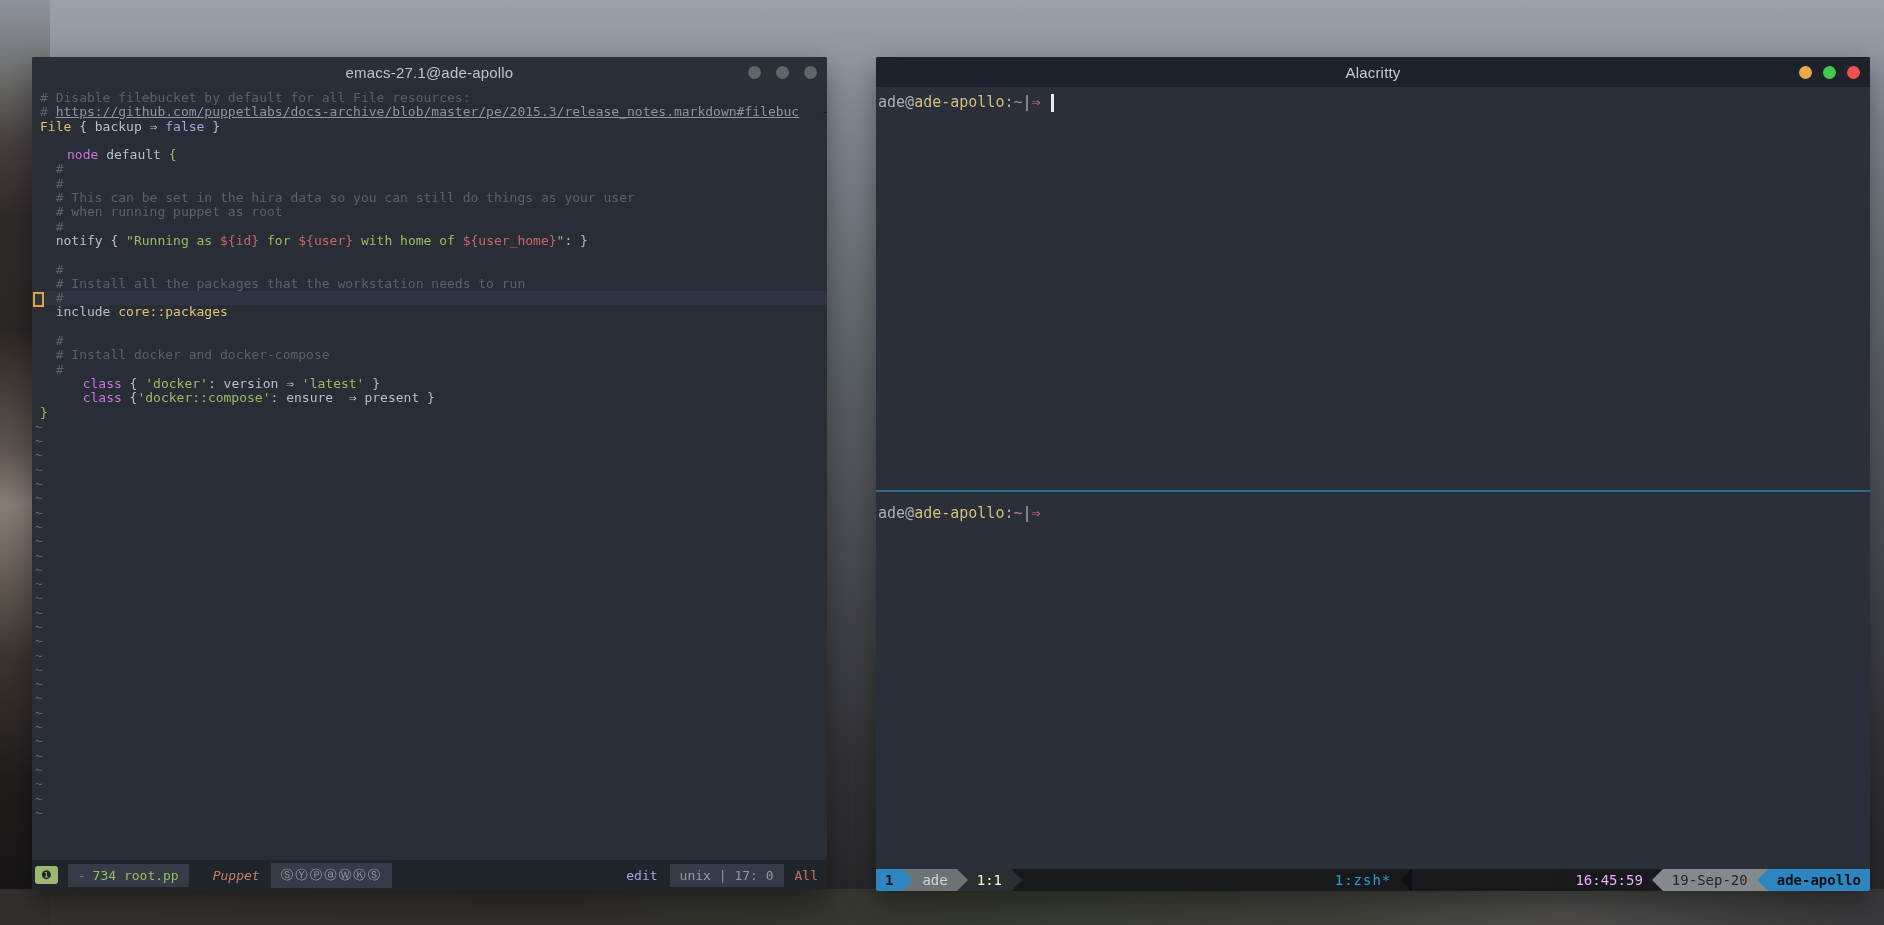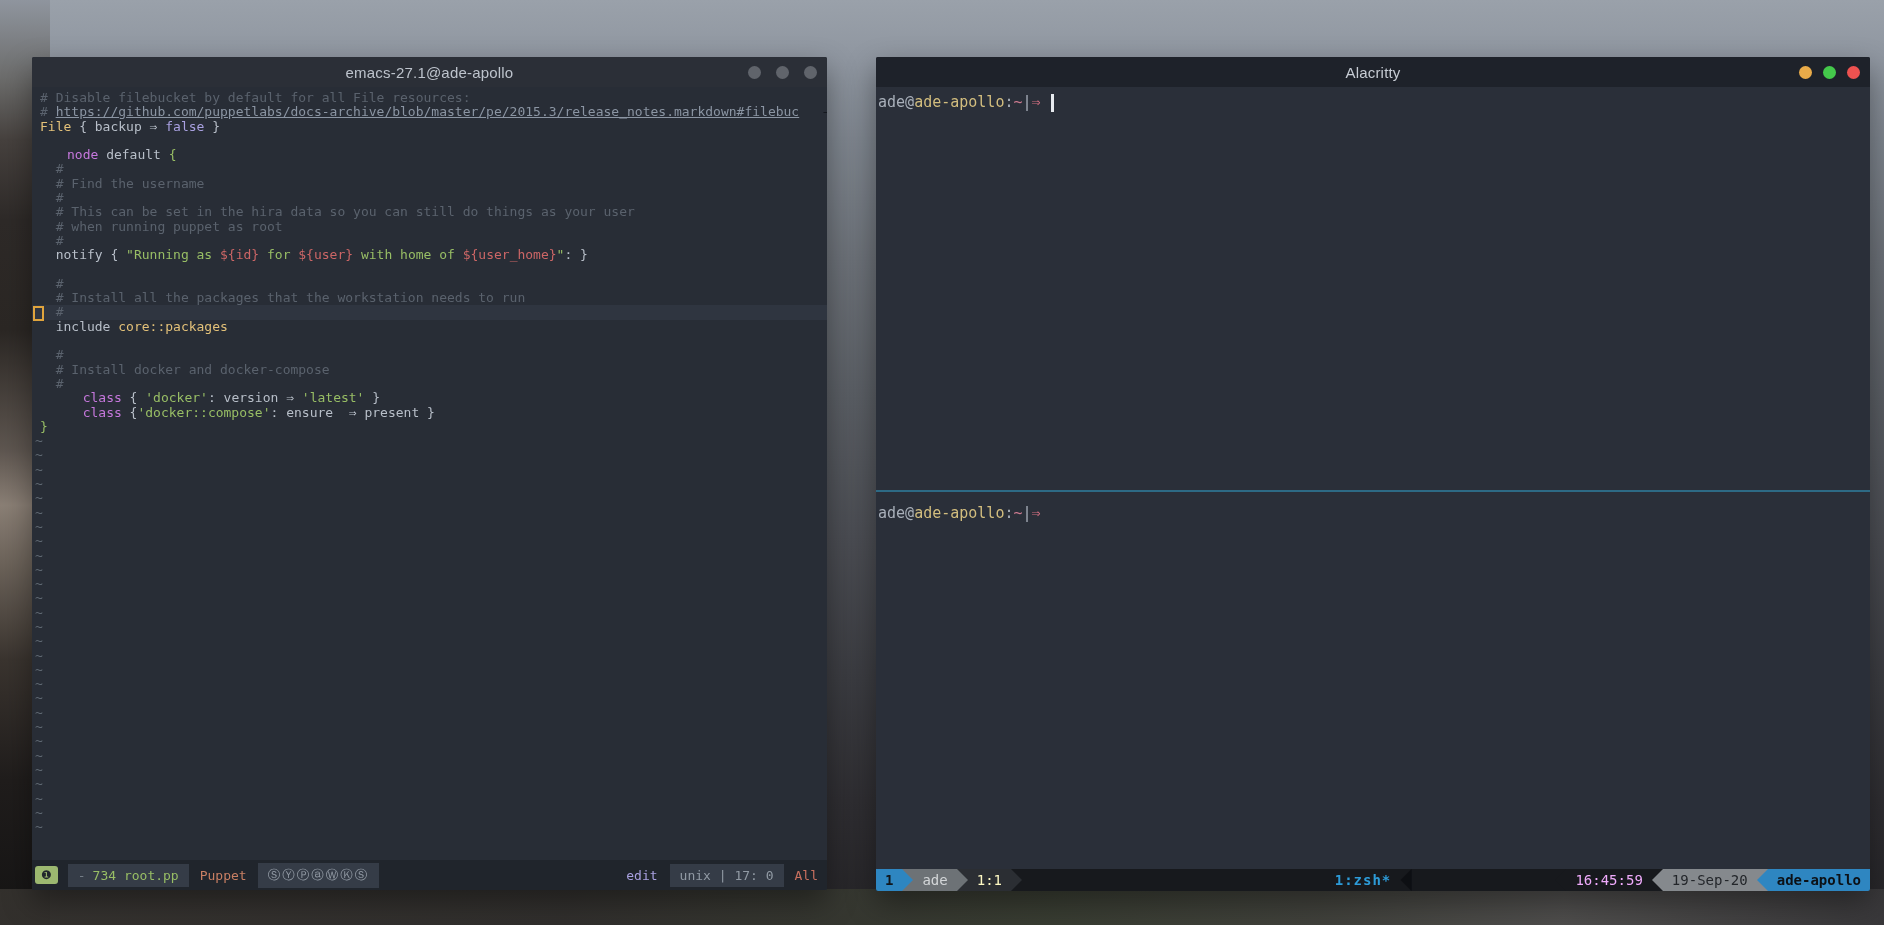--- a/index.html
+++ b/index.html
@@ -51,21 +51,21 @@
 
   
   #modeline{flex:0 0 30px;display:flex;align-items:center;background:var(--modeline-bg);
     font-family:"DejaVu Sans Mono","Liberation Mono",monospace;font-size:13px;white-space:pre;}
   .ml-badge{margin-left:3px;background:var(--modeline-badge-bg);color:var(--modeline-badge-fg);
     border-radius:3px;padding:2px 6px;font-size:12px;line-height:14px;}
   .ml-chip{background:var(--modeline-chip);padding:4px 10px;display:flex;gap:7px;align-items:center;}
   .ml-pos-chip{margin-left:10px;}
   .ml-dash{color:var(--modeline-dash);}
   .ml-file{color:var(--modeline-file);}
-  .ml-mode{color:var(--modeline-mode);margin-left:11px;}
+  .ml-mode{color:var(--modeline-mode);margin-left:24px;font-style:italic;}
   .ml-icons-chip{margin-left:11px;color:var(--modeline-icons);letter-spacing:2px;font-size:12.5px;}
   .ml-spacer{flex:1;}
   .ml-edit{color:var(--modeline-edit);}
   .ml-enc-chip{margin-left:12px;color:var(--modeline-enc);}
   .ml-all{color:var(--modeline-all);margin:0 9px 0 11px;}
 
   
   #term-content{flex:1 1 auto;display:flex;flex-direction:column;position:relative;
     font-family:"DejaVu Sans Mono","Liberation Mono",monospace;font-size:15px;line-height:19px;justify-content:flex-end;}
   #pane-top{flex:0 0 397px;padding:6px 0 0 2px;}
@@ -80,21 +80,21 @@
 
   
   #tmux-bar{flex:0 0 22px;position:relative;display:flex;align-items:center;background:var(--tmux-bg);
     font-family:"DejaVu Sans Mono","Liberation Mono",monospace;font-size:14px;}
   #tmux-left,#tmux-right{display:flex;align-items:center;height:22px;}
   #tmux-right{margin-left:auto;}
   .tseg{height:22px;line-height:22px;padding:0 9px;white-space:pre;}
   .parrow{width:0;height:0;border-top:11px solid transparent;border-bottom:11px solid transparent;}
   .parrow.right{border-left:11px solid;}
   .parrow.left{border-right:11px solid;}
-  #tmux-window{position:absolute;left:50%;transform:translateX(-50%);display:flex;align-items:center;gap:9px;font-weight:bold;}
+  #tmux-window{position:absolute;left:50%;transform:translateX(-50%);display:flex;align-items:center;gap:9px;}
   #tmux-window .win-label{color:var(--tmux-win-fg);letter-spacing:1px;}
   .dark-chev{width:0;height:0;border-top:11px solid transparent;border-bottom:11px solid transparent;border-right:11px solid #0d0f13;}
 </style>
 </head>
 <body>
 
 <div id="desktop">
   <div class="wall-left"></div>
   <div class="wall-bottom"></div>
 
@@ -108,21 +108,20 @@
       </span>
     </div>
     <div id="editor">
       <div id="editor-lines">
           <div class="ed-line"><span class="c-comment"># Disable filebucket by default for all File resources:</span></div>
           <div class="ed-line"><span class="c-comment"># </span><span class="c-url">https://github.com/puppetlabs/docs-archive/blob/master/pe/2015.3/release_notes.markdown#filebuc</span><span class="wrap-arrow">→</span></div>
           <div class="ed-line"><span class="c-type">File</span><span class="c-fg"> { backup ⇒ </span><span class="c-const">false</span><span class="c-fg"> }</span></div>
           <div class="ed-line"></div>
           <div class="ed-line"><span class="c-keyword">node</span><span class="c-fg"> default </span><span class="c-string">{</span></div>
           <div class="ed-line"><span class="c-comment">  #</span></div>
-          <div class="ed-line"><span class="c-comment">  # Find the username</span></div>
           <div class="ed-line"><span class="c-comment">  #</span></div>
           <div class="ed-line"><span class="c-comment">  # This can be set in the hira data so you can still do things as your user</span></div>
           <div class="ed-line"><span class="c-comment">  # when running puppet as root</span></div>
           <div class="ed-line"><span class="c-comment">  #</span></div>
           <div class="ed-line"><span class="c-fg">  notify { </span><span class="c-string">"Running as </span><span class="c-variable">${id}</span><span class="c-string"> for </span><span class="c-variable">${user}</span><span class="c-string"> with home of </span><span class="c-variable">${user_home}</span><span class="c-string">"</span><span class="c-fg">: }</span></div>
           <div class="ed-line"></div>
           <div class="ed-line"><span class="c-comment">  #</span></div>
           <div class="ed-line"><span class="c-comment">  # Install all the packages that the workstation needs to run</span></div>
           <div class="ed-line current"><span class="c-comment">  #</span><span class="emacs-cursor"></span></div>
           <div class="ed-line"><span class="c-fg">  include </span><span class="c-type">core::packages</span></div>

